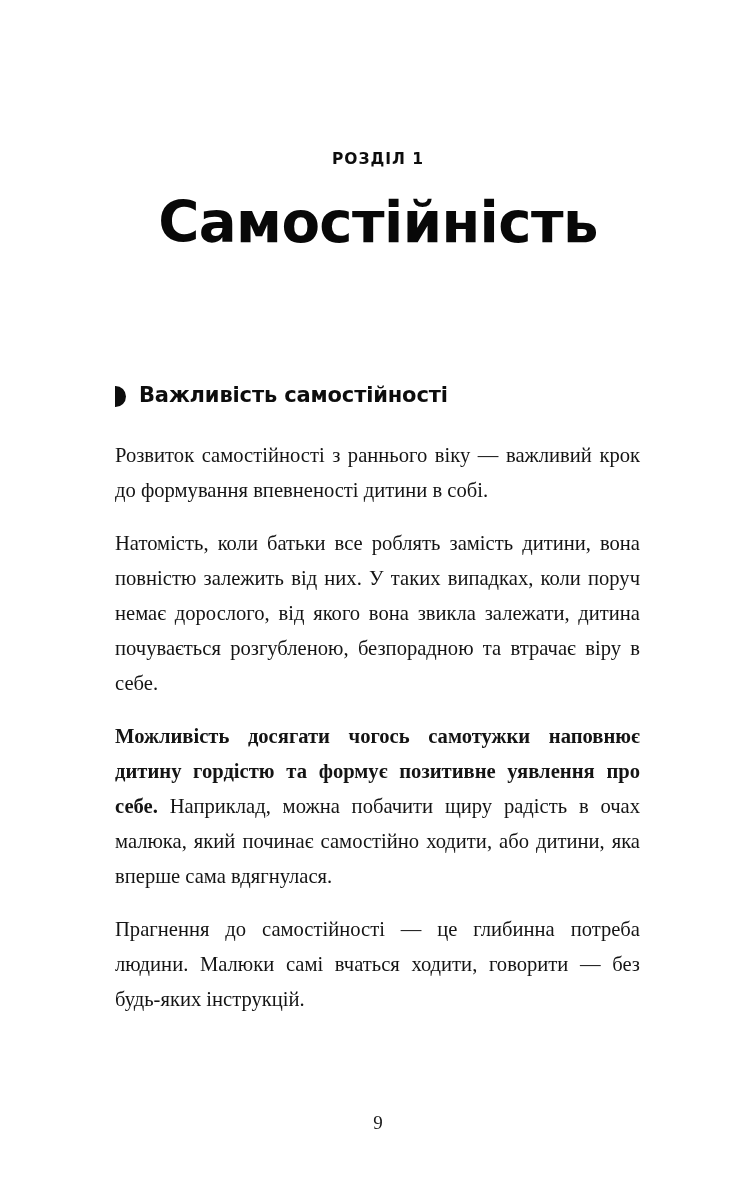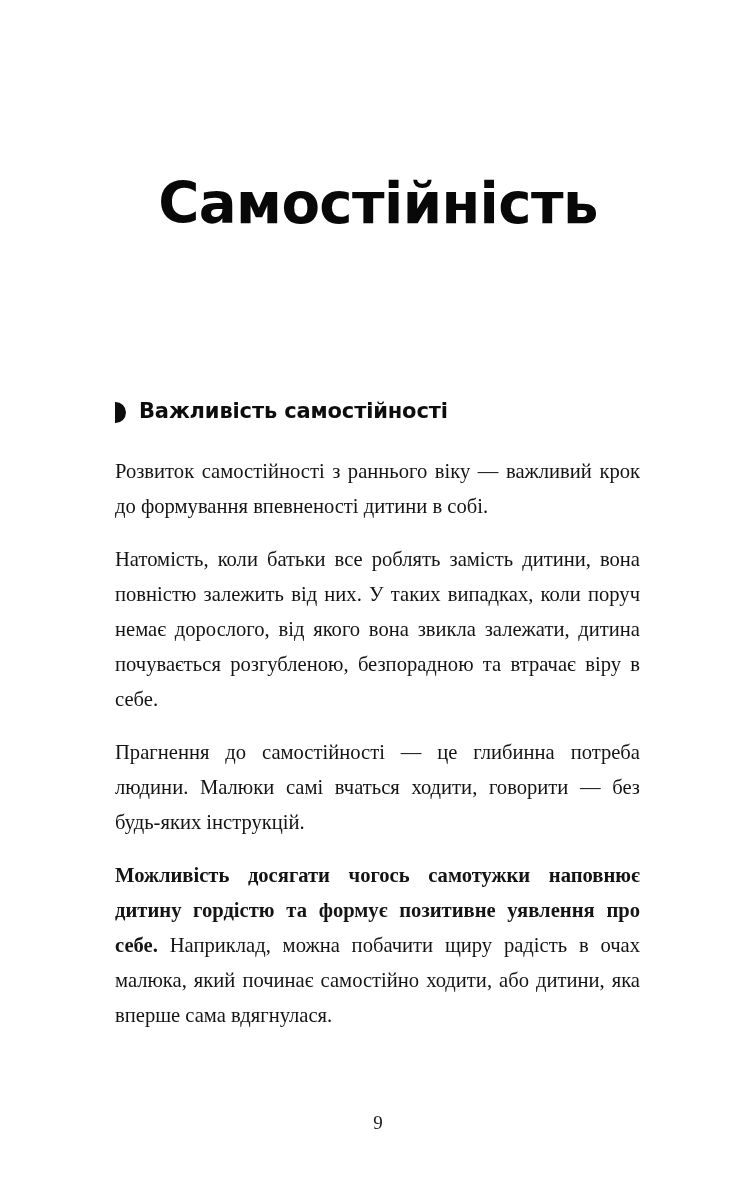--- a/index.html
+++ b/index.html
@@ -59,21 +59,21 @@
     position: absolute;
     left: 115px;
     top: 383px;
     width: 525px;
   }
 
   .section-heading {
     display: flex;
     align-items: center;
     gap: 13px;
-    margin: 16px 0 30px 0;
+    margin: 0 0 30px 0;
   }
 
   .section-bullet {
     display: inline-block;
     width: 11px;
     height: 21px;
     background: #0d0d0d;
     border-top-right-radius: 11px 11px;
     border-bottom-right-radius: 11px 11px;
     flex: 0 0 auto;
@@ -118,34 +118,35 @@
     line-height: 1;
     color: #1a1a1a;
   }
 </style>
 </head>
 <body style="background: rgb(255, 255, 255); color: rgb(20, 20, 20);">
 
 <div class="page">
 
   <header class="chapter-header">
+    <div class="chapter-eyebrow">РОЗДІЛ 1</div>
     <h1 class="chapter-title">Самостійність</h1>
   </header>
 
   <main class="content">
 
     <div class="section-heading">
       <span class="section-bullet"></span>
       <span class="section-heading-text">Важливість самостійності</span>
     </div>
 
     <div id="paragraph-host">
         <p class="para"><span>Розвиток самостійності з раннього віку — важливий крок до формування впевненості дитини в собі.</span></p>
         <p class="para"><span class="i">Натомість</span><span>, коли батьки все роблять замість дитини, вона повністю залежить від них. У таких випадках, коли поруч немає дорослого, від якого вона звикла залежати, дитина почувається розгубленою, безпорадною та втрачає віру в себе.</span></p>
+        <p class="para"><span class="b">Можливість досягати чогось самотужки наповнює дитину гордістю та формує позитивне уявлення про себе.</span><span> Наприклад, можна побачити щиру радість в очах малюка, який починає самостійно ходити, або дитини, яка вперше сама вдягнулася.</span></p>
         <p class="para"><span>Прагнення до самостійності — це глибинна потреба людини. Малюки самі вчаться ходити, говорити — без будь-яких інструкцій.</span></p>
-        <p class="para"><span class="b">Можливість досягати чогось самотужки наповнює дитину гордістю та формує позитивне уявлення про себе.</span><span> Наприклад, можна побачити щиру радість в очах малюка, який починає самостійно ходити, або дитини, яка вперше сама вдягнулася.</span></p>
       </div>
 
   </main>
 
   <div class="folio">9</div>
 
 </div>
 
 </body></html>

